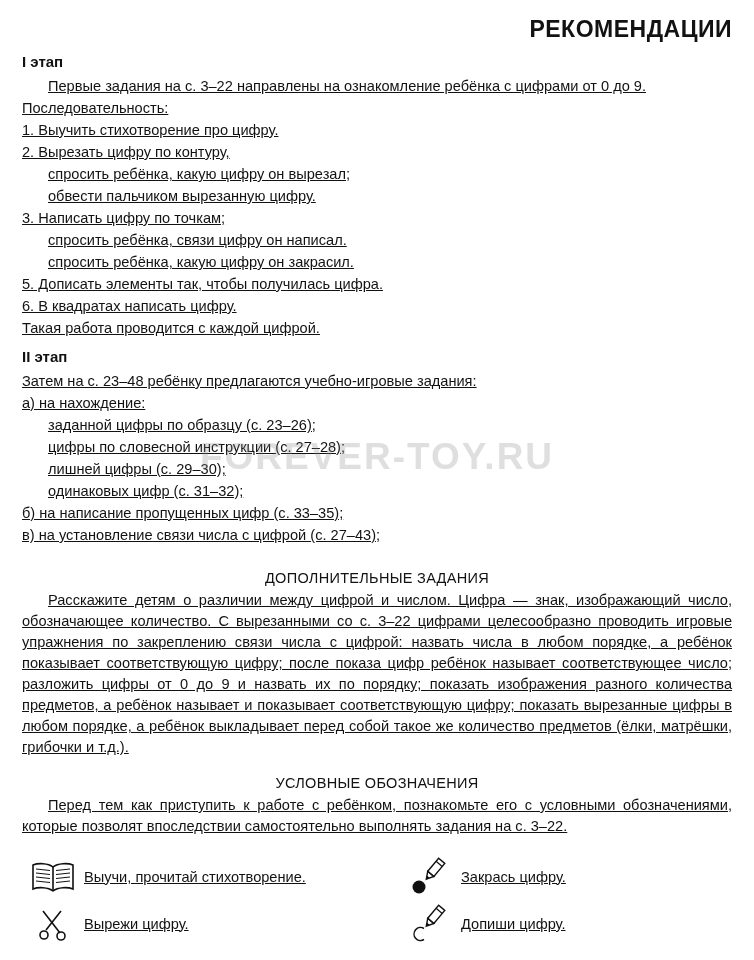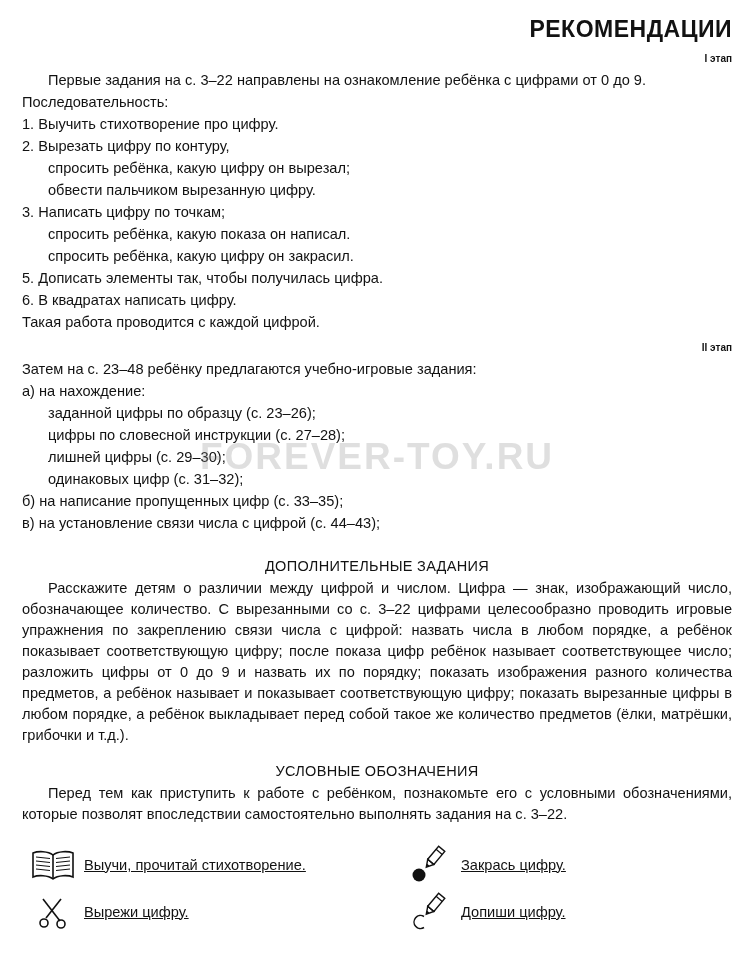--- a/index.html
+++ b/index.html
@@ -38,36 +38,37 @@
     z-index: 5;
   }
   h1.title {
     font-size: 23px;
     font-weight: bold;
     text-align: right;
     margin: 6px 0 10px 0;
     letter-spacing: 0.5px;
   }
   .section-head {
-    font-size: 10px;
+    font-size: 15px;
     font-weight: bold;
-    text-align: right;
+    text-align: left;
     margin: 2px 0 6px 0;
   }
   .section-head-plain {
     font-size: 14.5px;
     text-align: center;
     margin: 10px 0 4px 0;
     letter-spacing: 0.3px;
   }
   p.body {
     font-size: 14.6px;
     line-height: 1.44;
     margin: 0 0 1px 0;
     text-align: left;
+    text-decoration: underline;
   }
   p.body.indent {
     text-indent: 26px;
   }
   p.body.just {
     text-align: justify;
   }
   p.body.sub {
     padding-left: 26px;
   }
@@ -112,37 +113,37 @@
   <h1 class="title">РЕКОМЕНДАЦИИ</h1>
 
   <div class="section-head">I этап</div>
   <p class="body indent">Первые задания на с. 3–22 направлены на ознакомление ребёнка с цифрами от 0 до 9.</p>
   <p class="body">Последовательность:</p>
   <p class="body">1. Выучить стихотворение про цифру.</p>
   <p class="body">2. Вырезать цифру по контуру,</p>
   <p class="body sub">спросить ребёнка, какую цифру он вырезал;</p>
   <p class="body sub">обвести пальчиком вырезанную цифру.</p>
   <p class="body">3. Написать цифру по точкам;</p>
-  <p class="body sub">спросить ребёнка, какую показа он написал.</p>
+  <p class="body sub">спросить ребёнка, связи цифру он написал.</p>
   <p class="body sub">спросить ребёнка, какую цифру он закрасил.</p>
   <p class="body">5. Дописать элементы так, чтобы получилась цифра.</p>
   <p class="body">6. В квадратах написать цифру.</p>
   <p class="body">Такая работа проводится с каждой цифрой.</p>
 
   <div class="gap-sm"></div>
 
   <div class="section-head">II этап</div>
   <p class="body">Затем на с. 23–48 ребёнку предлагаются учебно-игровые задания:</p>
   <p class="body">а) на нахождение:</p>
   <p class="body sub">заданной цифры по образцу (с. 23–26);</p>
   <p class="body sub">цифры по словесной инструкции (с. 27–28);</p>
   <p class="body sub">лишней цифры (с. 29–30);</p>
   <p class="body sub">одинаковых цифр (с. 31–32);</p>
   <p class="body">б) на написание пропущенных цифр (с. 33–35);</p>
-  <p class="body">в) на установление связи числа с цифрой (с. 44–43);</p>
+  <p class="body">в) на установление связи числа с цифрой (с. 27–43);</p>
 
   <div class="gap-md"></div>
 
   <div class="section-head-plain">ДОПОЛНИТЕЛЬНЫЕ ЗАДАНИЯ</div>
   <p class="body just indent">Расскажите детям о различии между цифрой и числом. Цифра — знак, изображающий число, обозначающее количество. С вырезанными со с. 3–22 цифрами целесообразно проводить игровые упражнения по закреплению связи числа с цифрой: назвать числа в любом порядке, а ребёнок показывает соответствующую цифру; после показа цифр ребёнок называет соответствующее число; разложить цифры от 0 до 9 и назвать их по порядку; показать изображения разного количества предметов, а ребёнок называет и показывает соответствующую цифру; показать вырезанные цифры в любом порядке, а ребёнок выкладывает перед собой такое же количество предметов (ёлки, матрёшки, грибочки и т.д.).</p>
 
   <div class="gap-sm"></div>
 
   <div class="section-head-plain">УСЛОВНЫЕ ОБОЗНАЧЕНИЯ</div>
   <p class="body just indent">Перед тем как приступить к работе с ребёнком, познакомьте его с условными обозначениями, которые позволят впоследствии самостоятельно выполнять задания на с. 3–22.</p>

